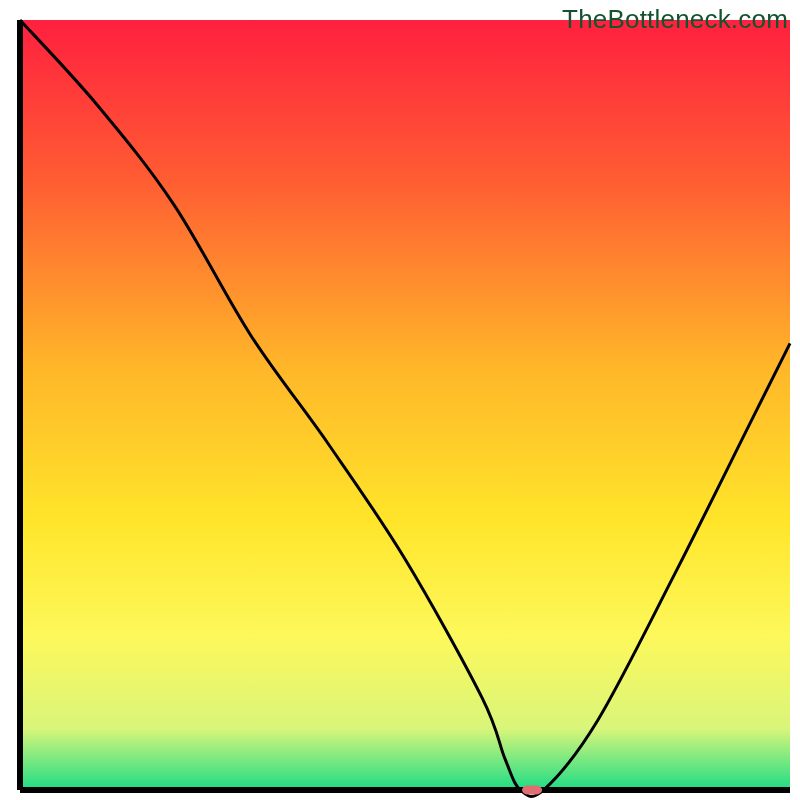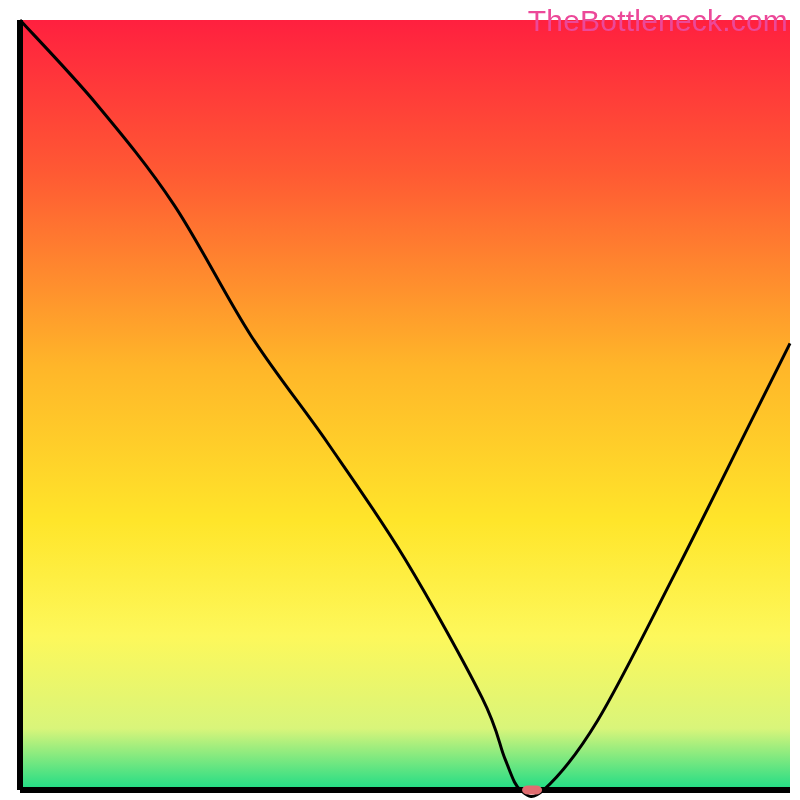--- a/index.html
+++ b/index.html
@@ -12,23 +12,23 @@
   }
   .chart-container {
     position: relative;
     width: 800px;
     height: 800px;
   }
   .watermark {
     position: absolute;
     top: 4px;
     right: 12px;
-    font-size: 30px;
+    font-size: 26px;
     font-weight: 500;
-    color: #ec4899;
+    color: #14532d;
     letter-spacing: 0.2px;
     z-index: 10;
   }
   svg.plot {
     position: absolute;
     top: 0;
     left: 0;
   }
 </style>
 </head>

